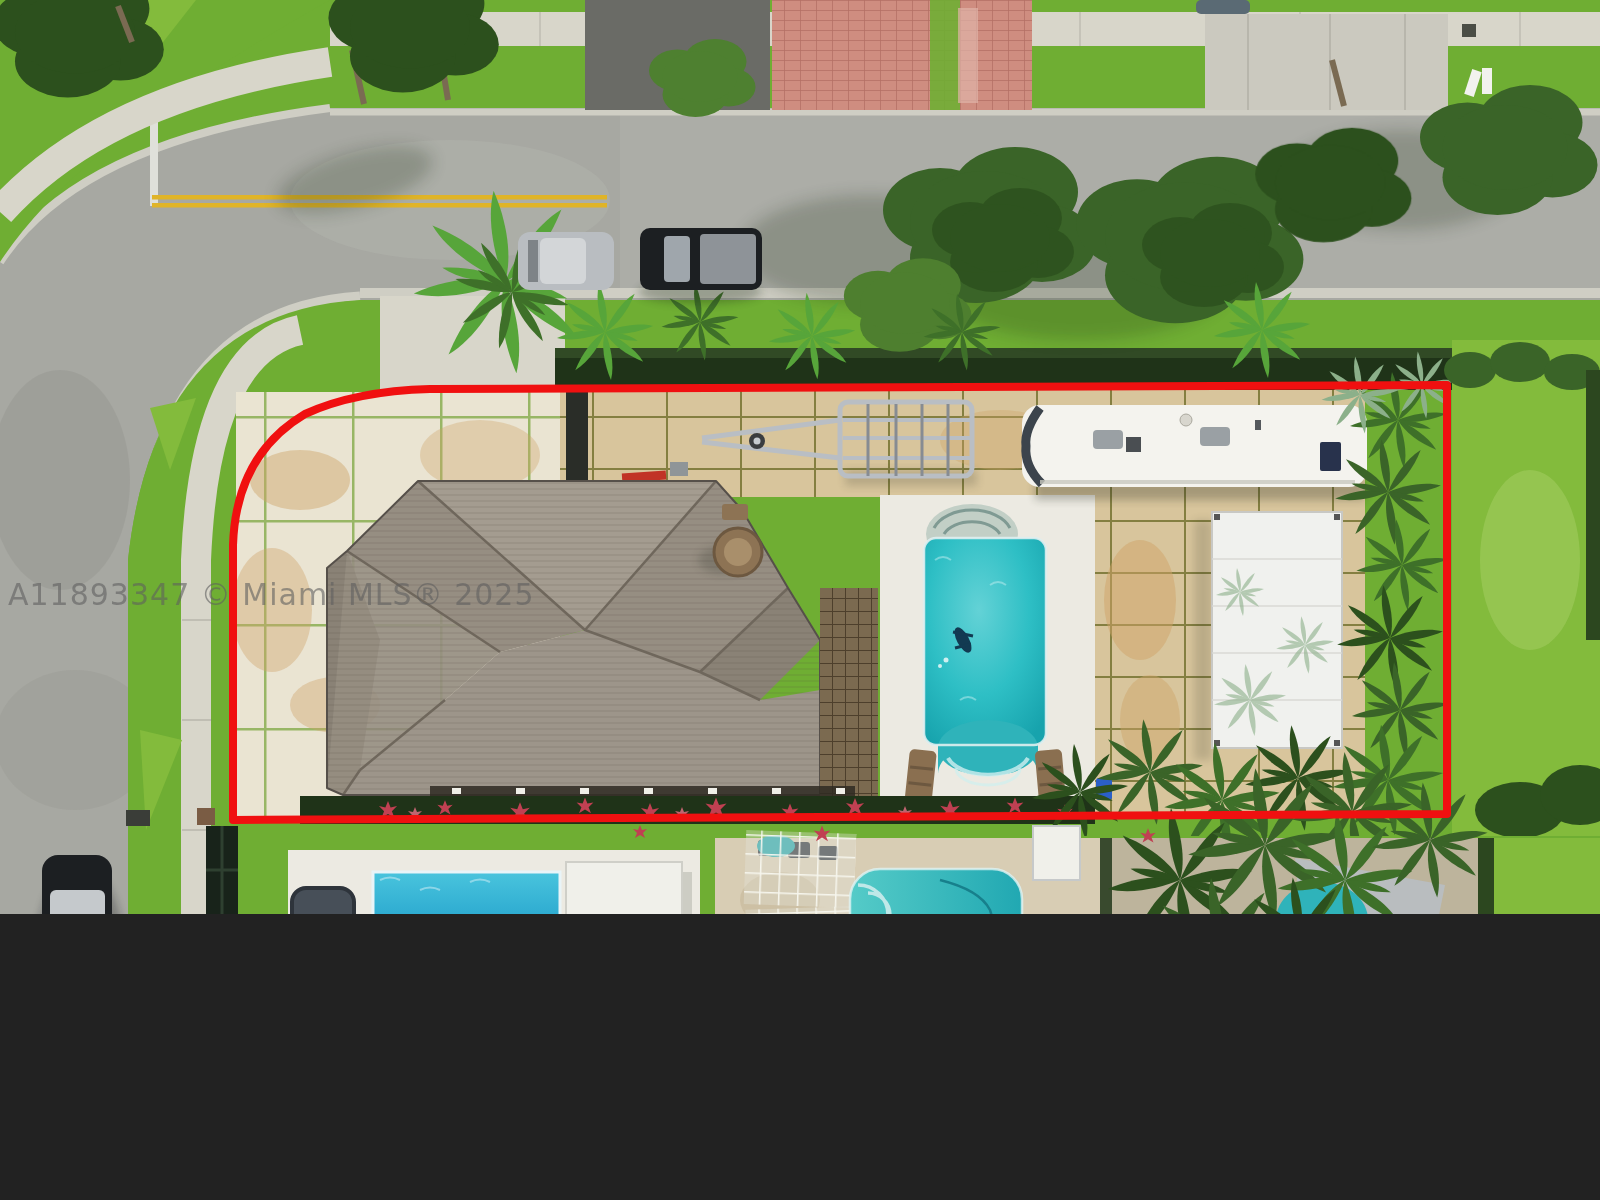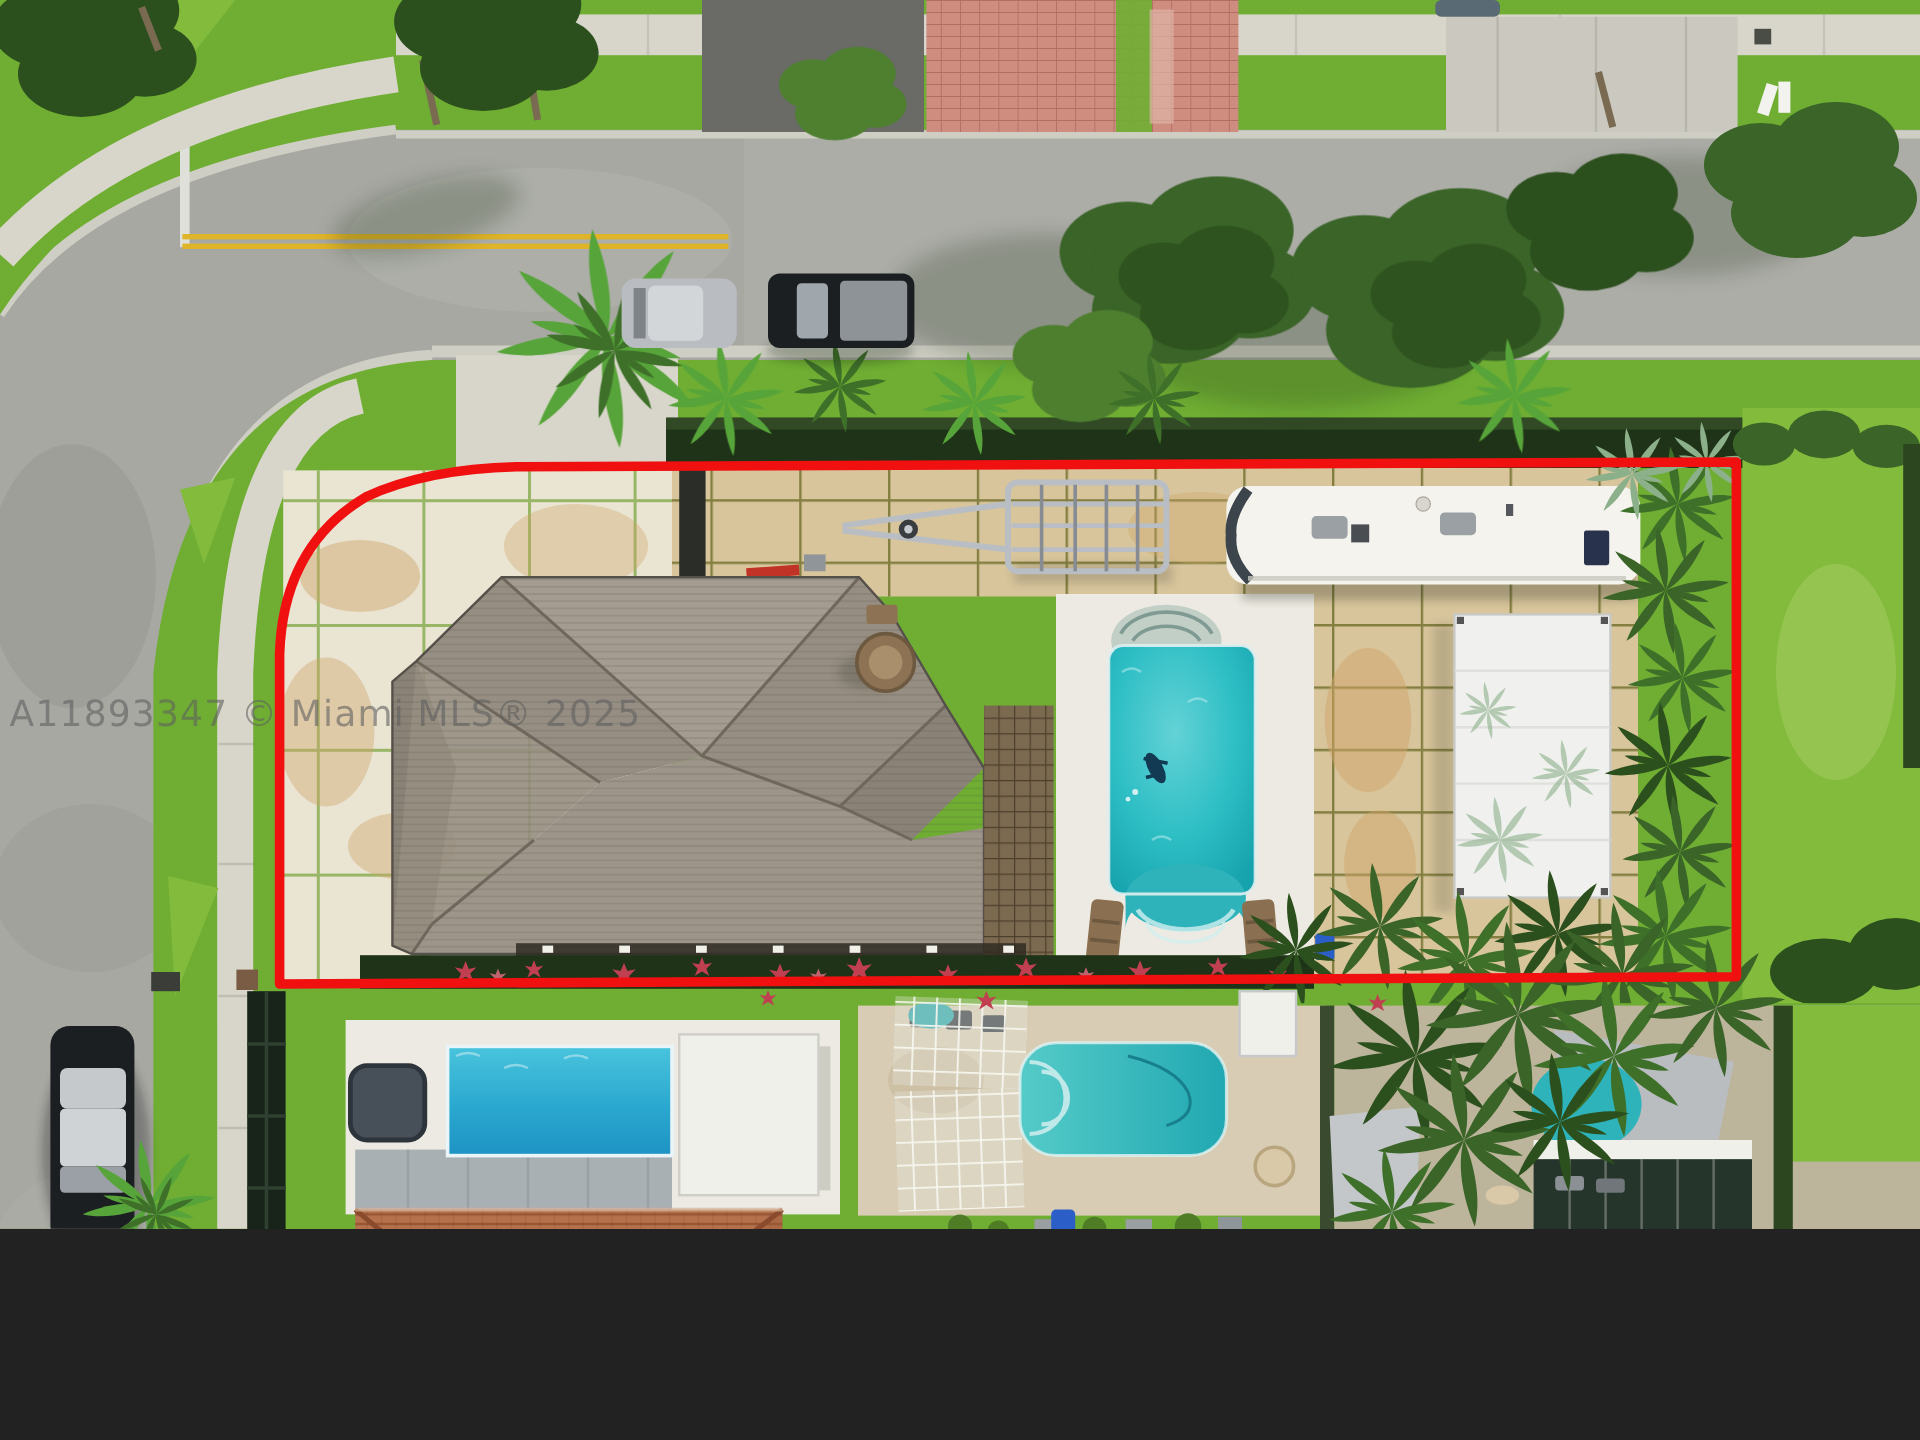--- a/index.html
+++ b/index.html
@@ -1,16 +1,16 @@
 <!DOCTYPE html>
 <html style="--boundary: #f01010; --watermark: #5f5f5f; --street: #a7a8a2; --asph: #6a6b66; --conc: #cbc9bf; --sidewalk: #d8d6ca; --gutter: #cfcec4; --grass: #6fae33; --grassB: #83bb3c; --grassD: #4e7d26; --tree: #3a6428; --treeD: #2c501d; --palm: #57a53a; --palmD: #3e7029; --palmSilver: #8cb08a; --hedge: #2c471f; --wall: #1f3318; --slab: #eae4d2; --tan: #d8c59c; --sun: #cfa368; --deck: #eceae2; --white: #f0f0ea; --rv: #f4f3ee; --canopy: #f0f1ee; --roofA: #a49c90; --roofB: #968e82; --roofC: #8a8276; --roofD: #9d958a; --ridge: #6f675c; --terra: #b4714b; --terraD: #9a5a3a; --pink: #cf8d80; --metal: #b9bec4; --pool: #2ebfc5; --pool2: #2fb3ba; --pooln1a: #41c0dc; --pooln1b: #1e93c4; --carBlack: #1c1f22; --carSilver: #b9bdc1; --yellow: #e0b428; --flower: #c04052; --blue: #2b5fc7;"><head>
 <meta charset="utf-8">
 <style>
   html,body{margin:0;padding:0;background:#222;}
-  #stage{position:relative;width:1600px;height:1024px;overflow:hidden;font-family:"DejaVu Sans",sans-serif;text-align:center;}
+  #stage{position:relative;width:1600px;height:914px;overflow:hidden;font-family:"DejaVu Sans",sans-serif;text-align:center;}
   svg{display:block}
   
   .c-grass   {fill:var(--grass,#6fae33)}
   .c-grassB  {fill:var(--grassB,#83bb3c)}
   .c-grassD  {fill:var(--grassD,#4e7d26)}
   .c-street  {fill:var(--street,#a7a8a2)}
   .c-asph    {fill:var(--asph,#6a6b66)}
   .c-conc    {fill:var(--conc,#cbc9bf)}
   .c-sidewalk{fill:var(--sidewalk,#d8d6ca)}
   .c-sidewalkS{stroke:var(--sidewalk,#d8d6ca)}

